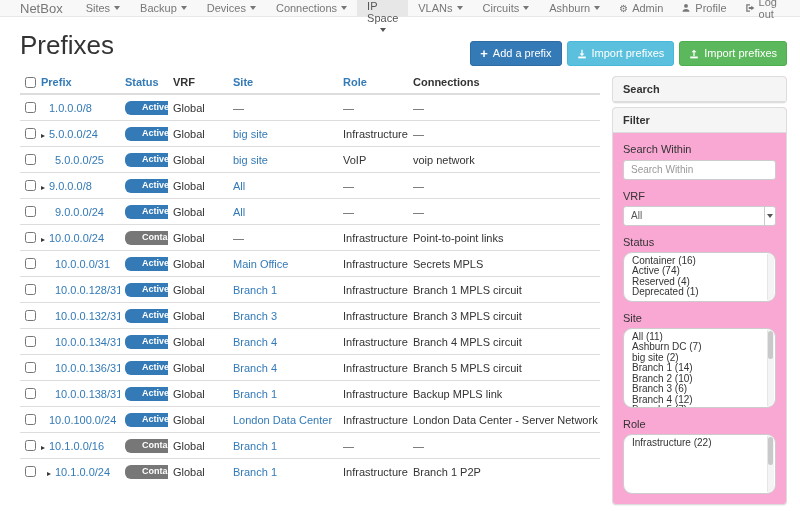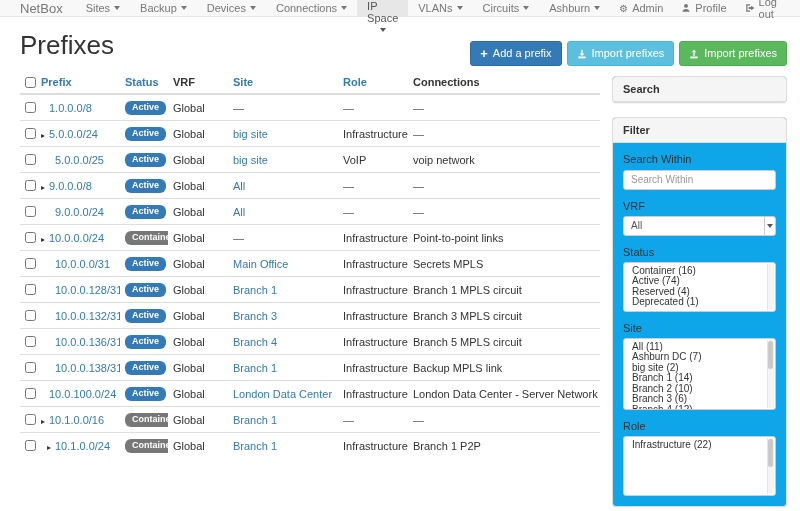--- a/index.html
+++ b/index.html
@@ -35,47 +35,47 @@
   
   .page { display:flex; padding:0 13px 0 20px; }
   .left-col { flex:1; min-width:0; }
   h1.page-title { font-size:26px; font-weight:500; margin:13px 0 10px; color:#333; }
 
   
   table.prefix-table { width:100%; border-collapse:collapse; table-layout:fixed; font-size:11px; }
   .prefix-table th { text-align:left; padding:5px 5px; border-bottom:2px solid #ddd; font-size:11px; color:#333; }
   .prefix-table td { padding:5px 5px; border-top:1px solid #ddd; vertical-align:middle; white-space:nowrap; overflow:hidden; }
   .prefix-table input[type=checkbox] { width:11px; height:11px; margin:0; display:block; }
-  .badge { display:inline-block; font-size:9px; font-weight:bold; color:#fff; padding:2px 7px 3px; border-radius:6px; line-height:1; cursor:pointer; }
+  .badge { display:inline-block; font-size:9px; font-weight:bold; color:#fff; padding:2px 17px 3px; border-radius:6px; line-height:1; cursor:pointer; }
   .badge.active { background:#337ab7; }
   .badge.container { background:#777; }
   .tree-arrow { display:inline-block; width:8px; font-size:8px; color:#333; }
   .tree-spacer { display:inline-block; width:8px; }
   .dash { color:#555; }
 
   
   .sidebar { width:175px; margin-left:12px; padding-top:59px; }
-  .panel { border:1px solid #ddd; border-radius:4px; margin-bottom:14px; background:#0ea5e9; box-shadow:0 1px 1px rgba(0,0,0,.05); }
+  .panel { border:1px solid #ddd; border-radius:4px; margin-bottom:4px; background:#f9a8d4; box-shadow:0 1px 1px rgba(0,0,0,.05); }
   .panel-heading { background:#f5f5f5; border-bottom:1px solid #ddd; padding:6px 10px; font-size:11px; font-weight:bold; color:#333; border-radius:3px 3px 0 0; }
   .panel-body { padding:10px; }
   .input-group { display:flex; }
   .input-group input { flex:1; min-width:0; height:22px; border:1px solid #ccc; border-right:none; border-radius:3px 0 0 3px; padding:0 7px; font-size:10px; color:#555; outline:none; }
   input::placeholder { color:#999; }
   .search-btn { width:30px; height:22px; background:#337ab7; border:1px solid #2e6da4; border-radius:0 3px 3px 0; display:flex; align-items:center; justify-content:center; cursor:pointer; flex:none; }
 
   .filter-label { font-size:11px; margin:10px 0 4px; color:#333; }
   .filter-field:first-child .filter-label { margin-top:0; }
   .text-input { width:100%; height:20px; border:1px solid #ccc; border-radius:3px; padding:0 7px; font-size:10px; color:#555; outline:none; }
   .select { position:relative; height:20px; border:1px solid #ccc; border-radius:3px; font-size:10px; color:#555; display:flex; align-items:center; padding-left:7px; background:#fff; cursor:pointer; }
   .select-arrow { position:absolute; right:0; top:0; bottom:0; width:11px; border-left:1px solid #ccc; display:flex; align-items:center; justify-content:center; }
   .select-arrow .caret { border-top-color:#555; }
 
-  .listbox { position:relative; border:1px solid #ccc; border-radius:3px; padding:3px 0; overflow:hidden; background:#fff; }
+  .listbox { position:relative; border:1px solid #ccc; border-radius:9px; padding:3px 0; overflow:hidden; background:#fff; }
   .lb-status { height:50px; }
-  .lb-site { height:72px; }
+  .lb-site { height:80px; }
   .lb-role { height:60px; }
   .option { font-size:10px; line-height:10.5px; padding:0 8px; color:#333; white-space:nowrap; cursor:pointer; }
   .sb-track { position:absolute; top:1px; right:1px; bottom:1px; width:7px; background:#f4f4f4; border-left:1px solid #e6e6e6; border-radius:0 2px 2px 0; }
   .sb-thumb { position:absolute; top:2px; right:2px; width:5px; height:28px; background:#c9c9c9; border-radius:3px; }
 </style>
 </head>
 <body>
 
 <div class="navbar">
   <a class="brand">NetBox</a>
@@ -286,20 +286,31 @@
             <td><span class="badge active">Active</span></td>
             <td>Global</td>
             <td><a href="#">Branch 3</a></td>
             <td class="">Infrastructure</td>
             <td class="">Branch 3 MPLS circuit</td>
           </tr>
           <tr>
             <td>
               <input type="checkbox" style="">
             </td>
+            <td><span style="padding-left:6px"><span class="tree-spacer"></span><a href="#">10.0.0.134/31</a></span></td>
+            <td><span class="badge active">Active</span></td>
+            <td>Global</td>
+            <td><a href="#">Branch 4</a></td>
+            <td class="">Infrastructure</td>
+            <td class="">Branch 4 MPLS circuit</td>
+          </tr>
+          <tr>
+            <td>
+              <input type="checkbox" style="">
+            </td>
             <td><span style="padding-left:6px"><span class="tree-spacer"></span><a href="#">10.0.0.136/31</a></span></td>
             <td><span class="badge active">Active</span></td>
             <td>Global</td>
             <td><a href="#">Branch 4</a></td>
             <td class="">Infrastructure</td>
             <td class="">Branch 5 MPLS circuit</td>
           </tr>
           <tr>
             <td>
               <input type="checkbox" style="">

